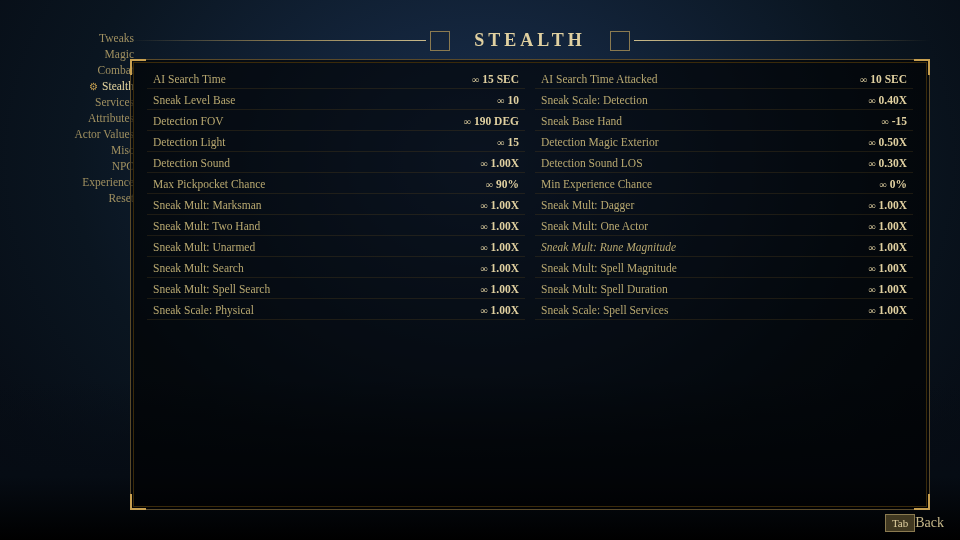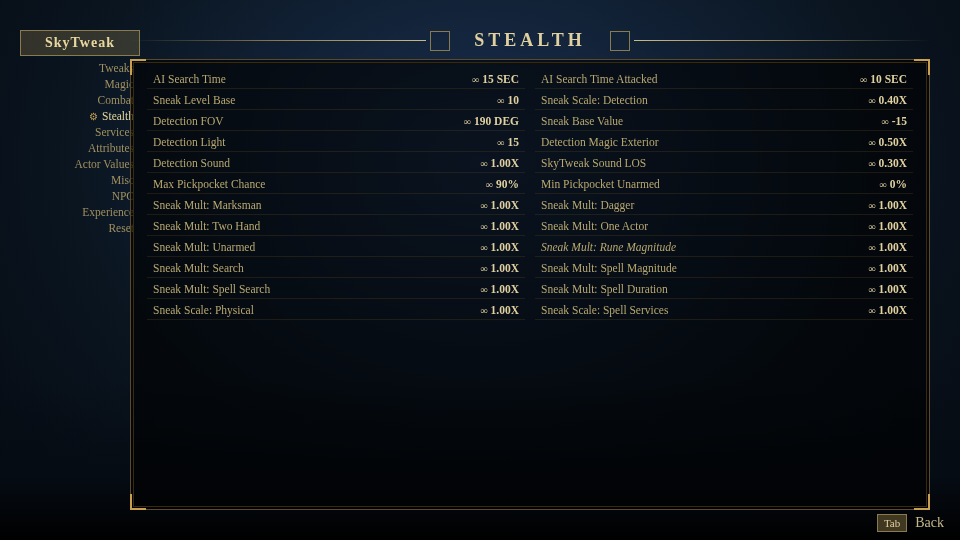--- a/index.html
+++ b/index.html
@@ -195,21 +195,21 @@
     }
 
     
     .bottom-bar {
       position: absolute;
       bottom: 8px;
       right: 16px;
       z-index: 20;
       display: flex;
       align-items: center;
-      gap: 8px;
+      gap: 0;
     }
 
     .key-badge {
       background: rgba(80,70,40,0.8);
       border: 1px solid #8a7a50;
       padding: 2px 6px;
       font-size: 11px;
       color: #e0d0a0;
     }
 
@@ -218,21 +218,20 @@
       color: #c8b98a;
     }
   </style>
 </head>
 <body>
 
 <div class="bg"></div>
 <div class="bg-trees"></div>
 
 <div class="sidebar">
-  <div class="sky-tweak-header">SkyTweak</div>
   <div id="sidebar-items-container">
       <div class="sidebar-item"><span>Tweaks</span></div>
       <div class="sidebar-item"><span>Magic</span></div>
       <div class="sidebar-item"><span>Combat</span></div>
       <div class="sidebar-item active with-icon">
         <span style="font-size: 10px; color: rgb(200, 160, 80);">⚙</span>
         <span>Stealth</span>
       </div>
       <div class="sidebar-item"><span>Services</span></div>
       <div class="sidebar-item"><span>Attributes</span></div>
@@ -279,51 +278,51 @@
               <span class="stat-label">Sneak Scale: Detection</span>
               <span class="stat-value"><span class="infinity-icon">∞</span> 0.40X</span>
             </div>
           </div>
           <div class="stat-row">
             <div class="stat-cell">
               <span class="stat-label">Detection FOV</span>
               <span class="stat-value"><span class="infinity-icon">∞</span> 190 DEG</span>
             </div>
             <div class="stat-cell">
-              <span class="stat-label">Sneak Base Value</span>
+              <span class="stat-label">Sneak Base Hand</span>
               <span class="stat-value"><span class="infinity-icon">∞</span> -15</span>
             </div>
           </div>
           <div class="stat-row">
             <div class="stat-cell">
               <span class="stat-label">Detection Light</span>
               <span class="stat-value"><span class="infinity-icon">∞</span> 15</span>
             </div>
             <div class="stat-cell">
               <span class="stat-label">Detection Magic Exterior</span>
               <span class="stat-value"><span class="infinity-icon">∞</span> 0.50X</span>
             </div>
           </div>
           <div class="stat-row">
             <div class="stat-cell">
               <span class="stat-label">Detection Sound</span>
               <span class="stat-value"><span class="infinity-icon">∞</span> 1.00X</span>
             </div>
             <div class="stat-cell">
-              <span class="stat-label">SkyTweak Sound LOS</span>
+              <span class="stat-label">Detection Sound LOS</span>
               <span class="stat-value"><span class="infinity-icon">∞</span> 0.30X</span>
             </div>
           </div>
           <div class="stat-row">
             <div class="stat-cell">
               <span class="stat-label">Max Pickpocket Chance</span>
               <span class="stat-value"><span class="infinity-icon">∞</span> 90%</span>
             </div>
             <div class="stat-cell">
-              <span class="stat-label">Min Pickpocket Unarmed</span>
+              <span class="stat-label">Min Experience Chance</span>
               <span class="stat-value"><span class="infinity-icon">∞</span> 0%</span>
             </div>
           </div>
           <div class="stat-row">
             <div class="stat-cell">
               <span class="stat-label">Sneak Mult: Marksman</span>
               <span class="stat-value"><span class="infinity-icon">∞</span> 1.00X</span>
             </div>
             <div class="stat-cell">
               <span class="stat-label">Sneak Mult: Dagger</span>

